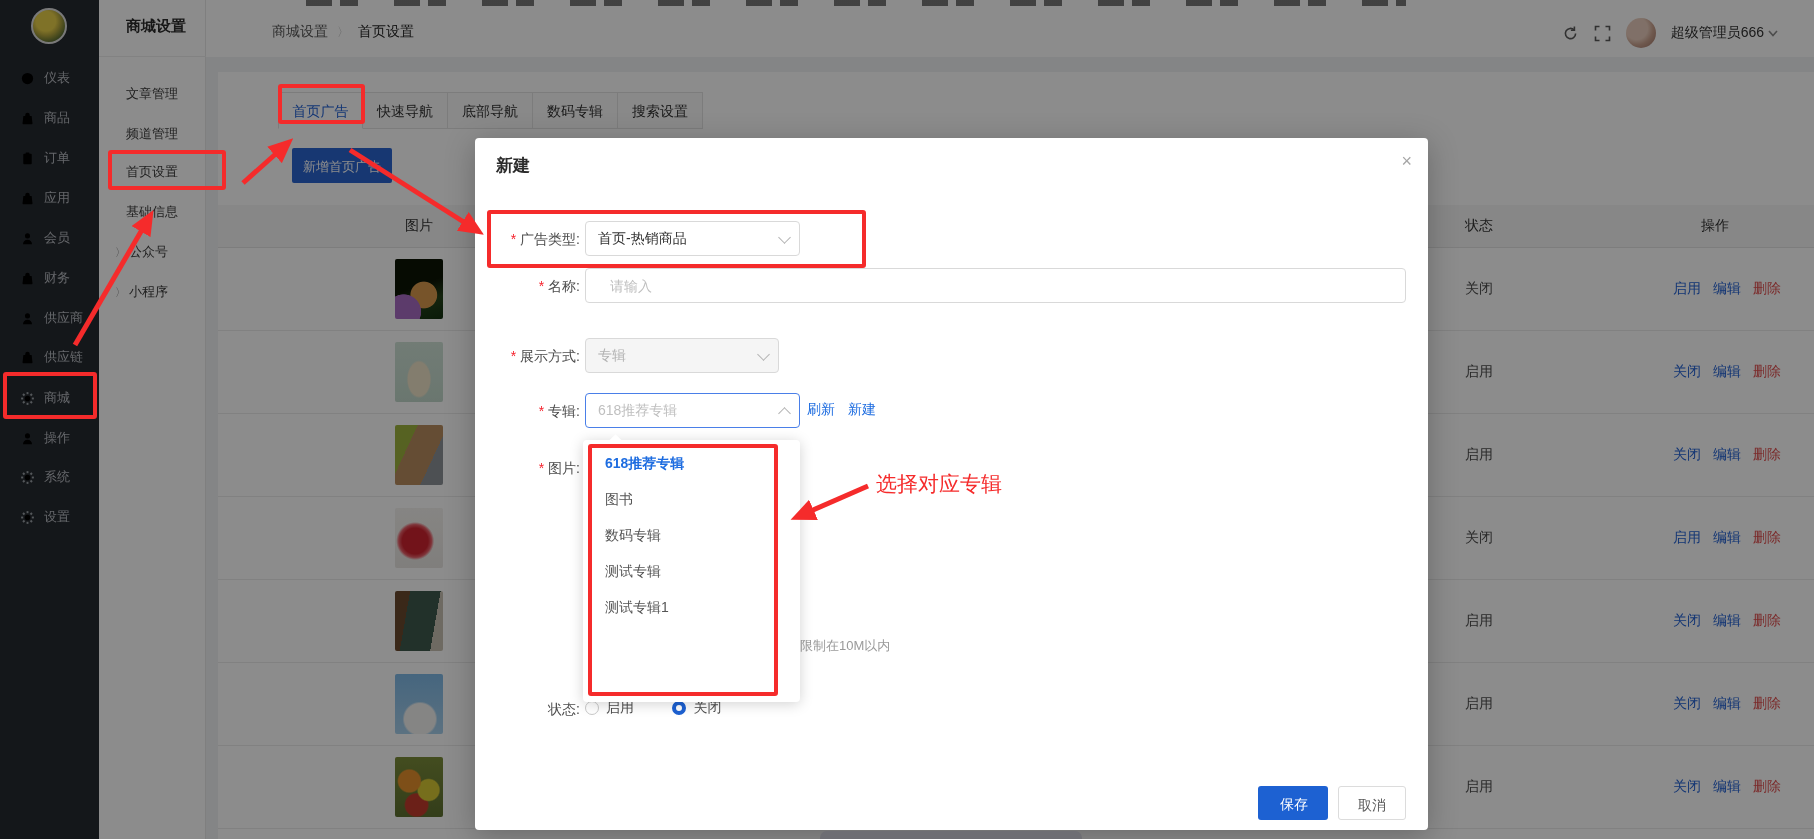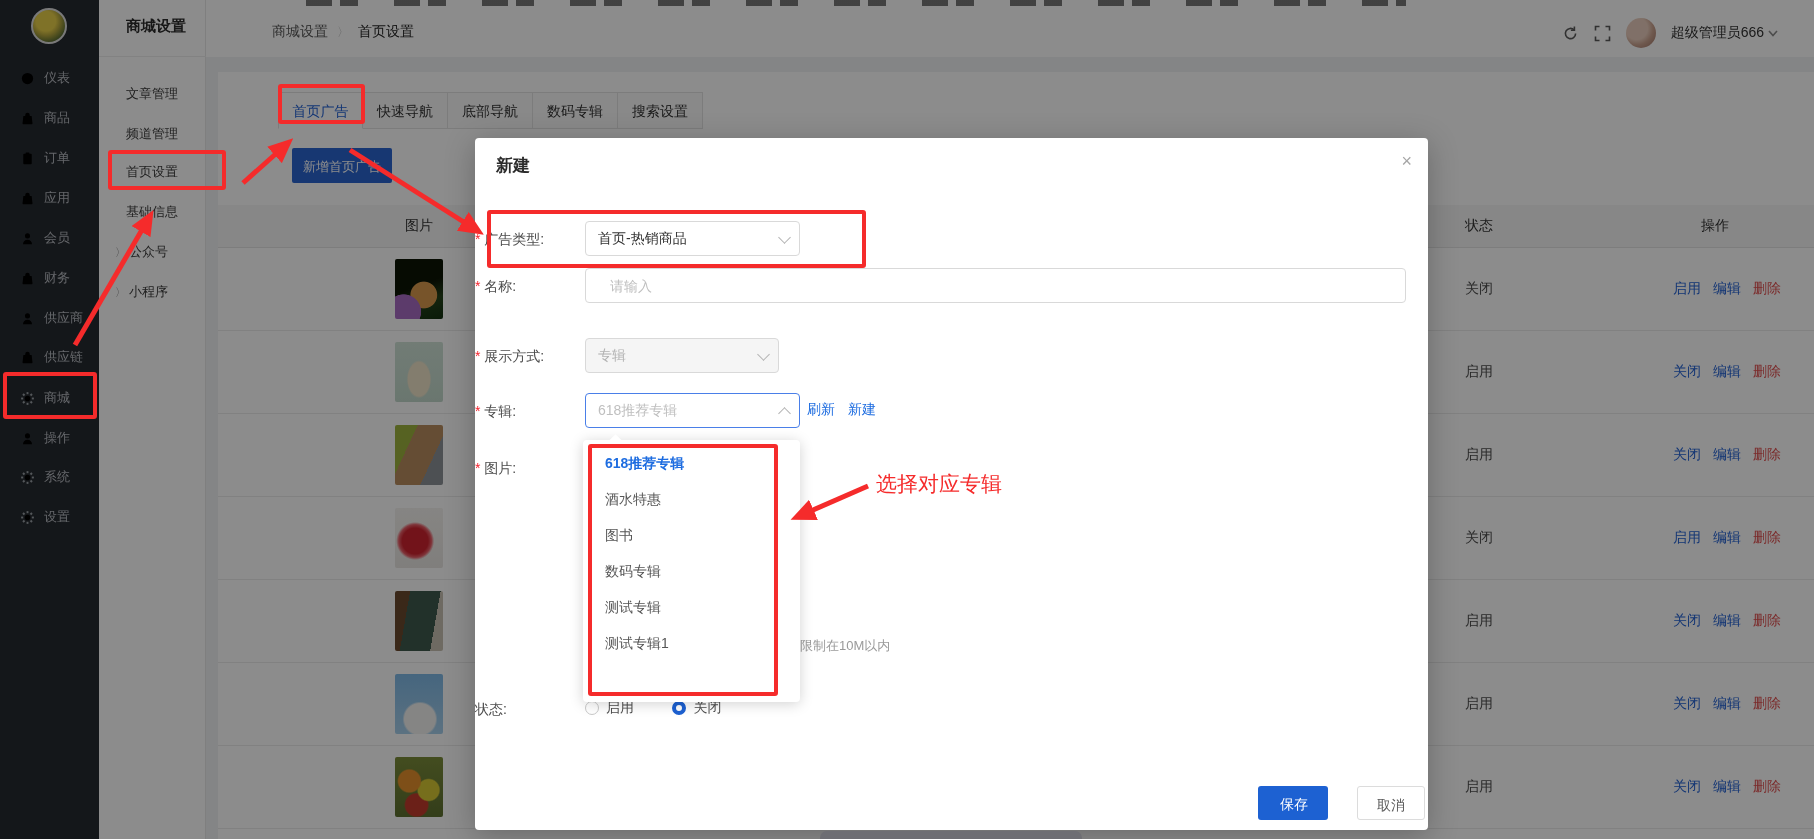--- a/index.html
+++ b/index.html
@@ -75,41 +75,41 @@
 
   
   .mask{position:absolute;inset:0;background:rgba(0,0,0,0.45);z-index:40;}
 
   
   .modal{position:absolute;left:475px;top:138px;width:953px;height:692px;background:#ffffff;border-radius:4px;
     z-index:50;box-shadow:0 6px 30px rgba(0,0,0,.25);}
   .m-title{position:absolute;left:21px;top:16px;font-size:17px;color:#2b2b2b;font-weight:600;}
   .m-close{position:absolute;right:16px;top:14px;font-size:18px;color:#a6a6a6;cursor:pointer;line-height:18px;}
   .frow{position:absolute;left:0;width:100%;}
-  .flabel{position:absolute;left:0;width:105px;text-align:left;font-size:14px;color:#4d4d4d;}
+  .flabel{position:absolute;left:0;width:105px;text-align:right;font-size:14px;color:#4d4d4d;}
   .req::before{content:"* ";color:#f5222d;}
   .fctl{position:absolute;left:110px;}
   .sel{height:35px;line-height:33px;border:1px solid #d9d9d9;border-radius:4px;box-sizing:border-box;
     font-size:14px;color:#333;padding:0 26px 0 12px;background:#fff;cursor:pointer;position:relative;}
   .sel .caret{position:absolute;right:10px;top:13px;width:8px;height:8px;border-right:1.6px solid #b3b3b3;
     border-bottom:1.6px solid #b3b3b3;transform:rotate(45deg);transform-origin:center;margin-top:-2px;}
   .sel.up .caret{transform:rotate(-135deg);margin-top:2px;}
   .sel.disabled{background:#f5f5f5;color:#b3b3b3;cursor:not-allowed;}
   .sel.focus{border-color:#4a7fe8;color:#bfbfbf;}
   .txt-input{position:absolute;left:110px;width:821px;height:35px;border:1px solid #d9d9d9;border-radius:4px;
     box-sizing:border-box;font-size:14px;padding:0 24px;color:#333;font-family:inherit;}
   .txt-input::placeholder{color:#bfbfbf;}
   .inline-link{color:#1d6ce0;font-size:14px;cursor:pointer;margin-right:16px;}
   .hint{position:absolute;font-size:13px;color:#9a9a9a;white-space:nowrap;}
   .radio{display:inline-flex;align-items:center;gap:7px;font-size:14px;color:#4d4d4d;margin-right:34px;cursor:pointer;}
   .rdot{width:14px;height:14px;border-radius:50%;border:1px solid #c9c9c9;box-sizing:border-box;background:#fff;}
   .radio.checked .rdot{border:4px solid #1d61d2;}
   .btn{height:34px;border-radius:3px;font-size:14px;cursor:pointer;box-sizing:border-box;text-align:center;line-height:34px;}
   .btn.primary{position:absolute;left:783px;top:648px;width:70px;background:#1d61d2;color:#fff;border:none;padding-left:8px;}
-  .btn.ghost{position:absolute;left:863px;top:648px;width:68px;background:#fff;color:#595959;border:1px solid #dcdcdc;margin-left:19px;}
+  .btn.ghost{position:absolute;left:863px;top:648px;width:68px;background:#fff;color:#595959;border:1px solid #dcdcdc;}
 
   
   .ddown{position:absolute;left:583px;top:440px;width:217px;height:262px;background:#fff;border-radius:4px;
     box-shadow:0 2px 14px rgba(0,0,0,.18);z-index:55;padding-top:5px;box-sizing:border-box;}
   .ddown .notch{position:absolute;left:28px;top:-4px;width:9px;height:9px;background:#fff;transform:rotate(45deg);}
   .opt{height:36px;line-height:36px;padding-left:22px;font-size:14px;color:#555;cursor:pointer;}
   .opt.selected{color:#1d6ce0;font-weight:bold;}
   .rbox{position:absolute;border:4px solid #f52b2b;border-radius:3px;z-index:70;pointer-events:none;box-sizing:border-box;}
   .rnote{position:absolute;left:876px;top:470px;font-size:21px;color:#f52b2b;z-index:70;pointer-events:none;}
   .arrows{position:absolute;inset:0;z-index:70;pointer-events:none;}
@@ -408,21 +408,20 @@
       </div>
     </div>
 
     <button class="btn primary">保存</button>
     <button class="btn ghost">取消</button>
   </div>
 
   <div class="ddown">
     <div class="notch"></div>
     <div class="opt selected">618推荐专辑</div>
-    <div class="opt">酒水特惠</div>
     <div class="opt">图书</div>
     <div class="opt">数码专辑</div>
     <div class="opt">测试专辑</div>
     <div class="opt">测试专辑1</div>
   </div>
 
   <div class="rbox" style="left:3px;top:372px;width:94px;height:47px"></div>
   <div class="rbox" style="left:108px;top:150px;width:118px;height:40px"></div>
   <div class="rbox" style="left:278px;top:84px;width:87px;height:40px"></div>
   <div class="rbox" style="left:487px;top:210px;width:379px;height:58px"></div>

